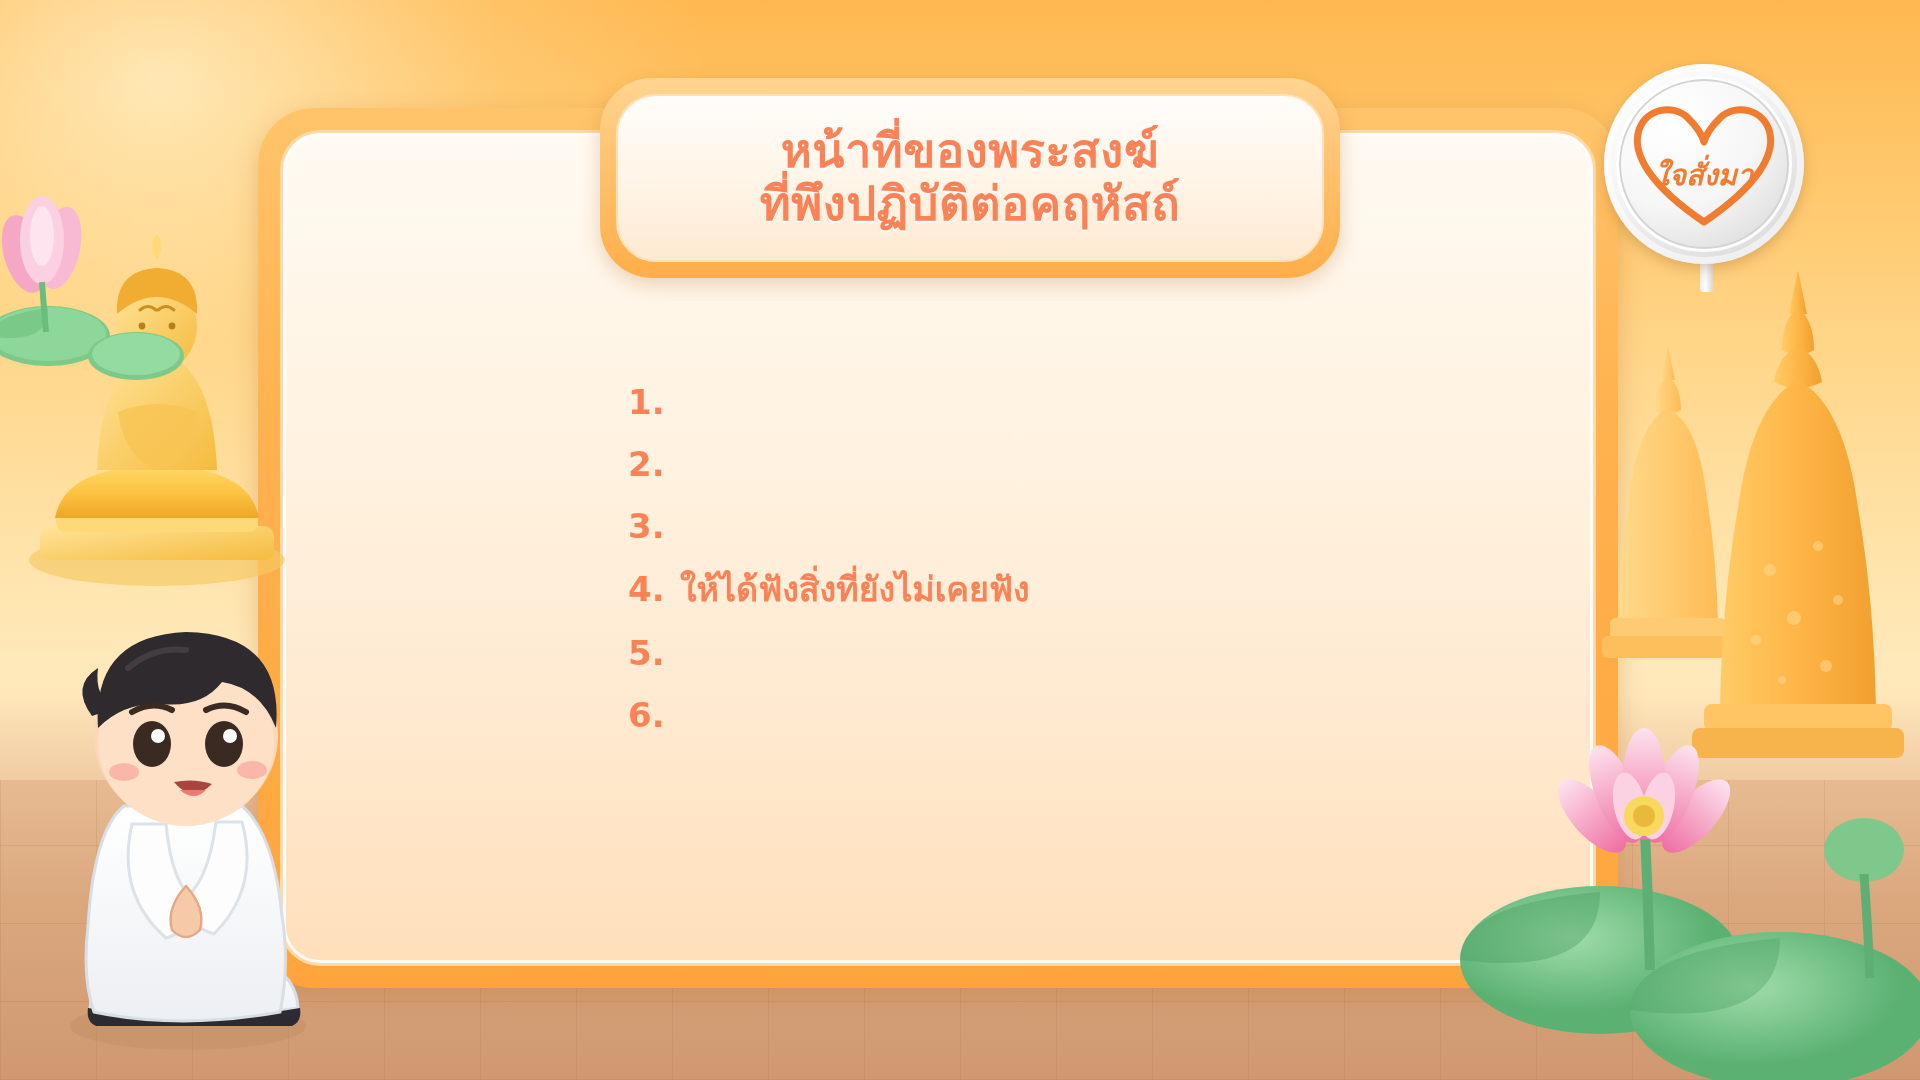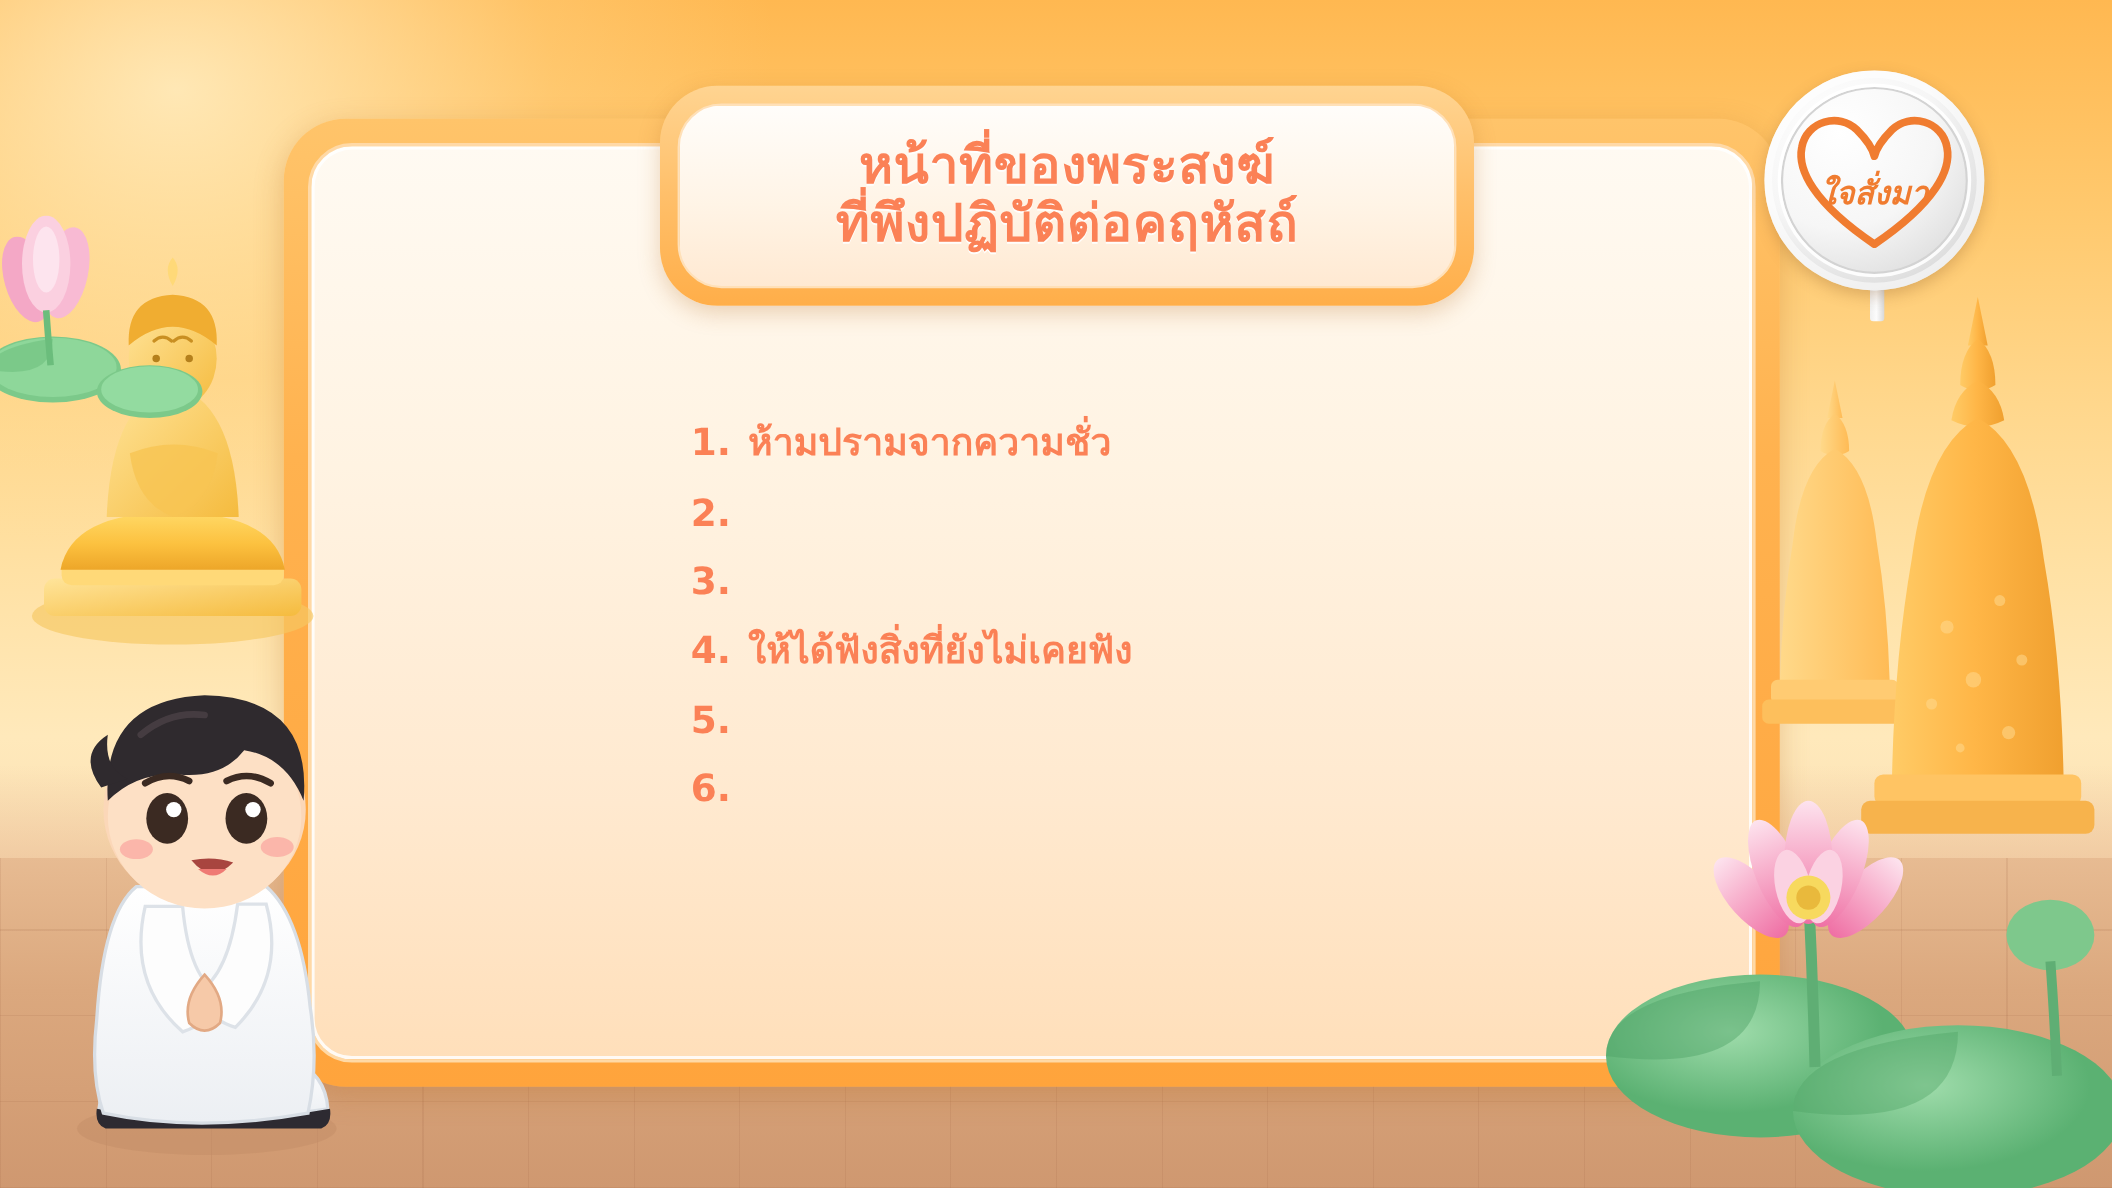--- a/index.html
+++ b/index.html
@@ -343,21 +343,20 @@
       <svg class="badge-heart" viewBox="0 0 152 140">
         <path d="M76 128 C 20 90, 6 60, 10 40 C 14 16, 44 8, 60 24 C 68 32, 74 40, 76 48 C 78 40, 84 32, 92 24 C 108 8, 138 16, 142 40 C 146 60, 132 90, 76 128 Z" fill="none" stroke="#f07c30" stroke-width="7" stroke-linecap="round" stroke-linejoin="round"></path>
       </svg>
       <div class="badge-text">ใจสั่งมา</div>
     </div>
   </div>
 
   <div class="list">
     <div class="list-item">
       <span class="li-num">1.</span>
-      <span class="li-text">ห้ามปรามจากความชั่ว</span>
     </div>
     <div class="list-item">
       <span class="li-num">2.</span>
     </div>
     <div class="list-item">
       <span class="li-num">3.</span>
     </div>
     <div class="list-item">
       <span class="li-num">4.</span>
       <span class="li-text">ให้ได้ฟังสิ่งที่ยังไม่เคยฟัง</span>

